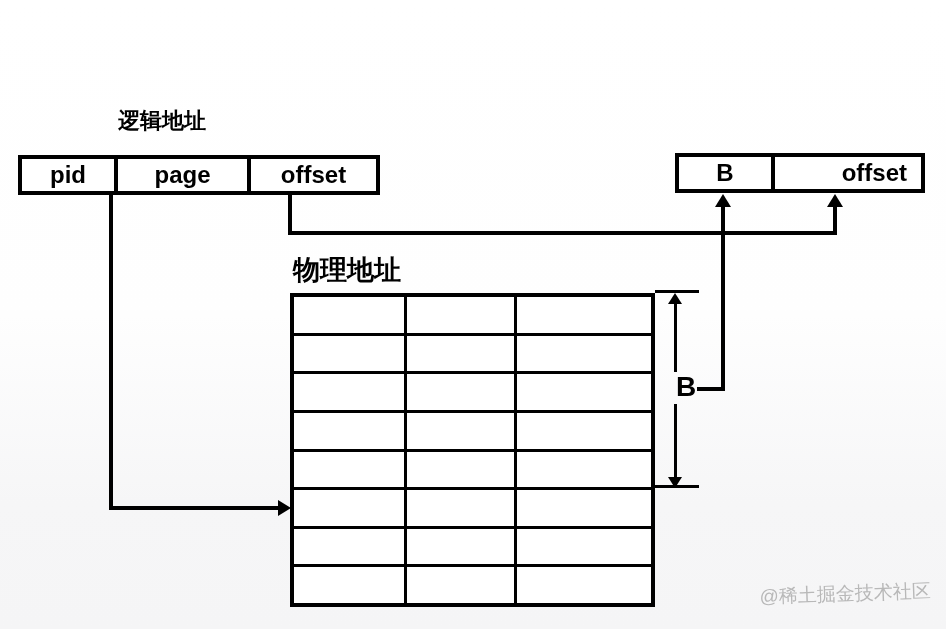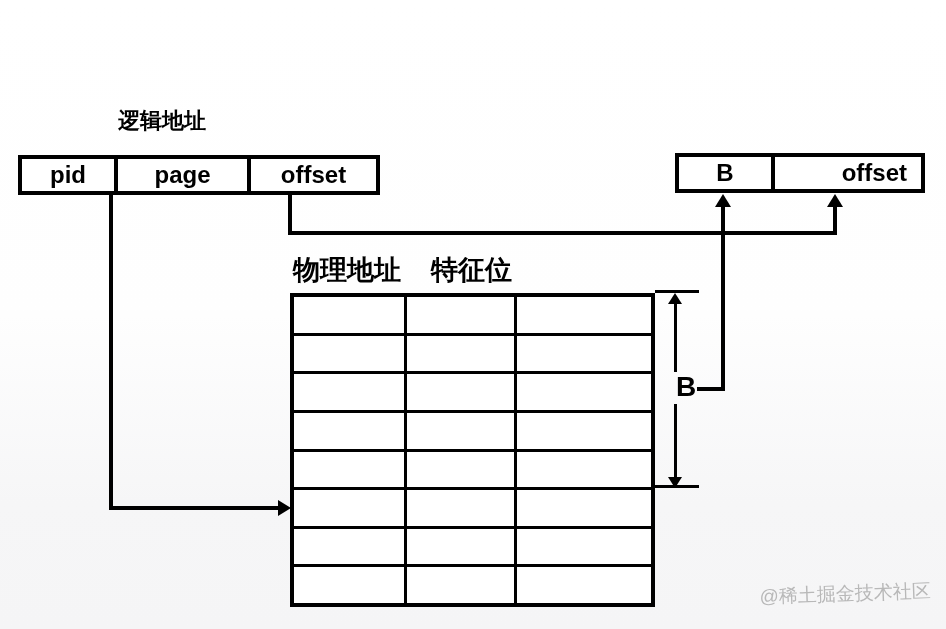--- a/index.html
+++ b/index.html
@@ -90,21 +90,20 @@
   <div class="abs line" style="left:288px;top:195px;width:4px;height:40px;"></div>
   <div class="abs line" style="left:288px;top:231px;width:549px;height:4px;"></div>
   <div class="abs line" style="left:833px;top:204px;width:4px;height:30px;"></div>
   <div class="abs arr arr-up" style="left:827px;top:194px;"></div>
 
   <div class="abs line" style="left:697px;top:387px;width:28px;height:4px;"></div>
   <div class="abs line" style="left:721px;top:204px;width:4px;height:187px;"></div>
   <div class="abs arr arr-up" style="left:715px;top:194px;"></div>
 
   <div class="abs cjk-label hdr h0">物理地址</div>
-  <div class="abs cjk-label hdr h1">特征位</div>
 
   <div class="abs grid">
       <div class="trow">
         <div class="tcell k0"></div>
         <div class="tcell k1"></div>
         <div class="tcell k2"></div>
       </div>
       <div class="trow">
         <div class="tcell k0"></div>
         <div class="tcell k1"></div>

